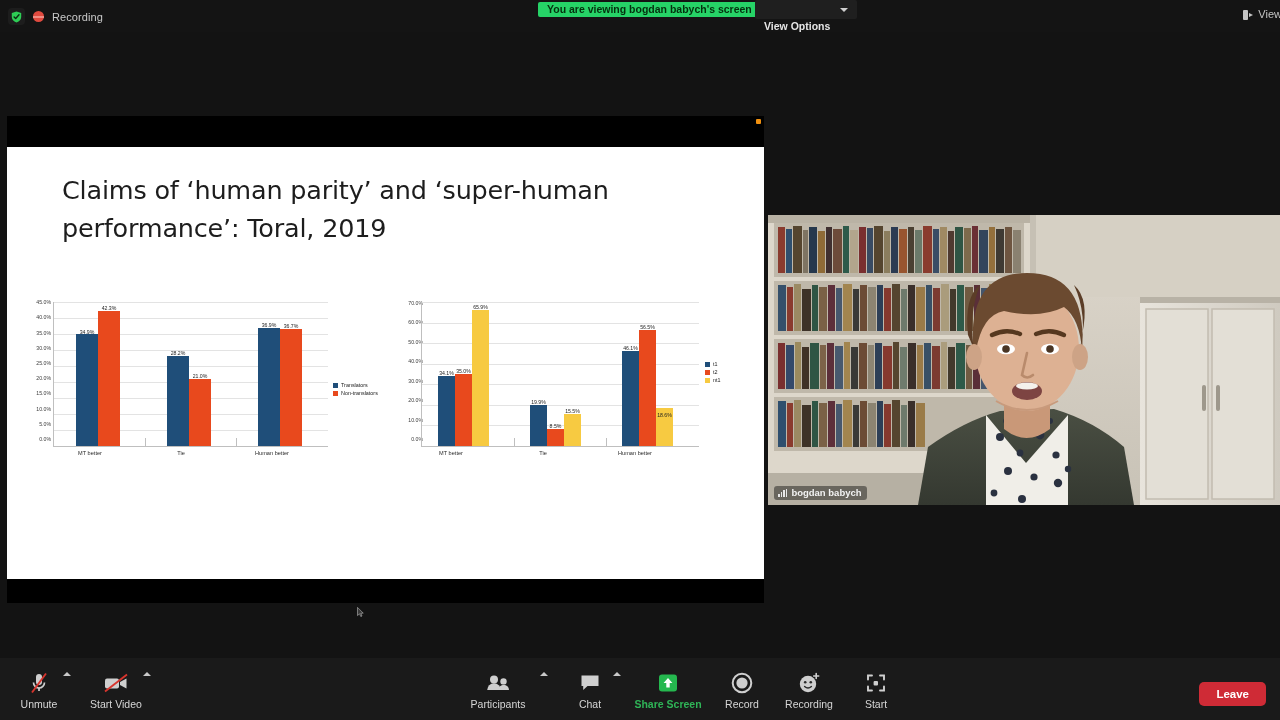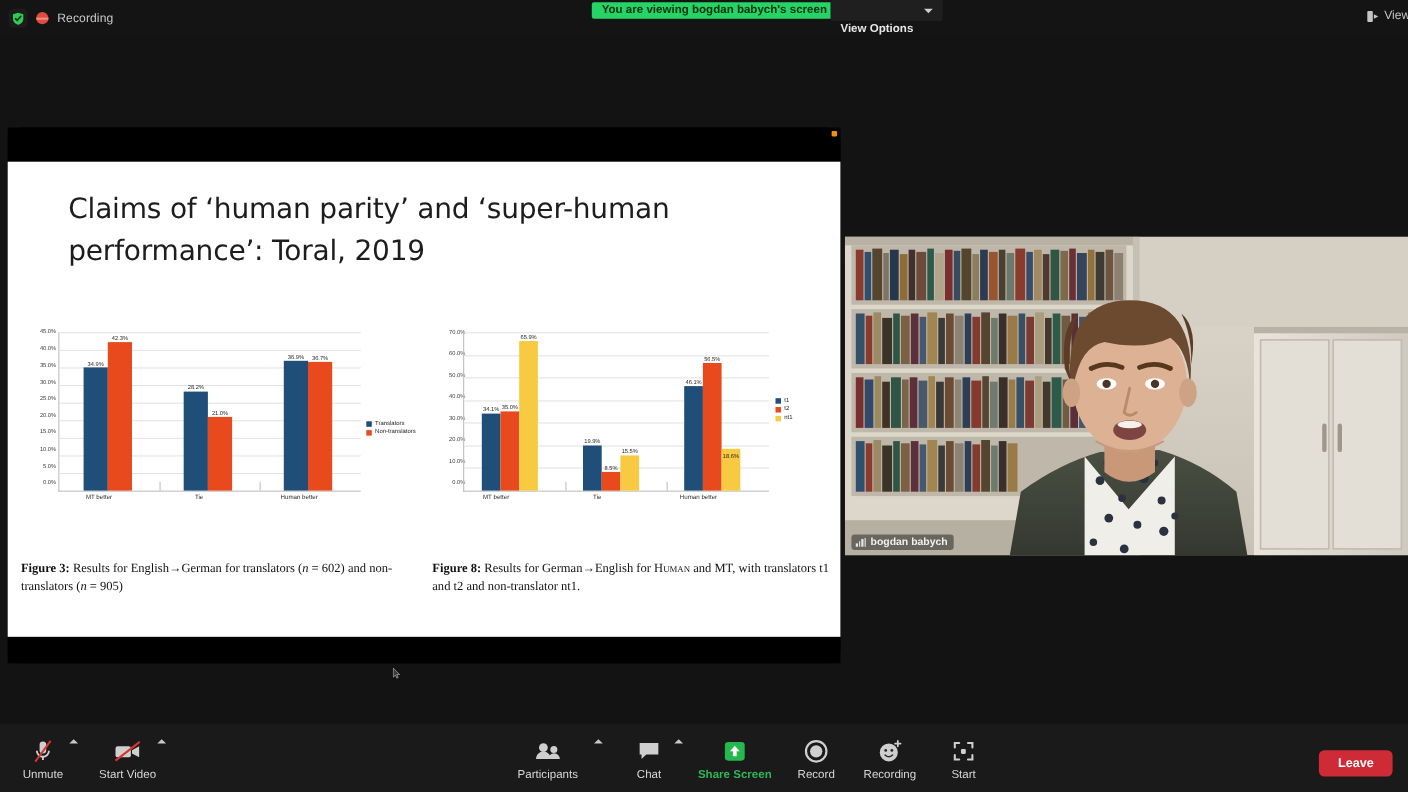--- a/index.html
+++ b/index.html
@@ -241,27 +241,21 @@
             <span class="lg-sw" style="background:#e8491d;"></span>
             <span class="lg-tx">t2</span>
           </div>
           <div class="lg-row">
             <span class="lg-sw" style="background:#f7ca41;"></span>
             <span class="lg-tx">nt1</span>
           </div>
         </div>
       </div>
 
-      <div class="caption" style="left:12px;top:363px;width:372px;">
-        <b>Figure 3:</b><span> Results for English→German for translators (</span><i>n</i><span> = 602) and non-translators (</span><i>n</i><span> = 905)</span>
-      </div>
-
-      <div class="caption" style="left:386px;top:363px;width:368px;">
-        <b>Figure 8:</b><span> Results for German→English for </span><span class="smallcaps">Human</span><span> and MT, with translators t1 and t2 and non-translator nt1.</span>
-      </div>
+
 
       <svg class="cursor" viewBox="0 0 7 10">
         <path d="M0.5 0.4 L0.5 8.6 L2.5 6.8 L3.8 9.6 L5.0 9.0 L3.8 6.3 L6.3 6.2 Z" fill="#3a3a3a" stroke="#ffffff" stroke-width="0.4"></path>
       </svg>
 
       <div class="annot">
         <svg class="ai" viewBox="0 0 10 10">
             <circle cx="5" cy="5" r="4.4" fill="none" stroke="#555" stroke-width="1"></circle>
             <path d="M6.6 5 H3.4 M4.6 3.9 L3.4 5 L4.6 6.1" stroke="#555" stroke-width="1" fill="none"></path>
           </svg>

